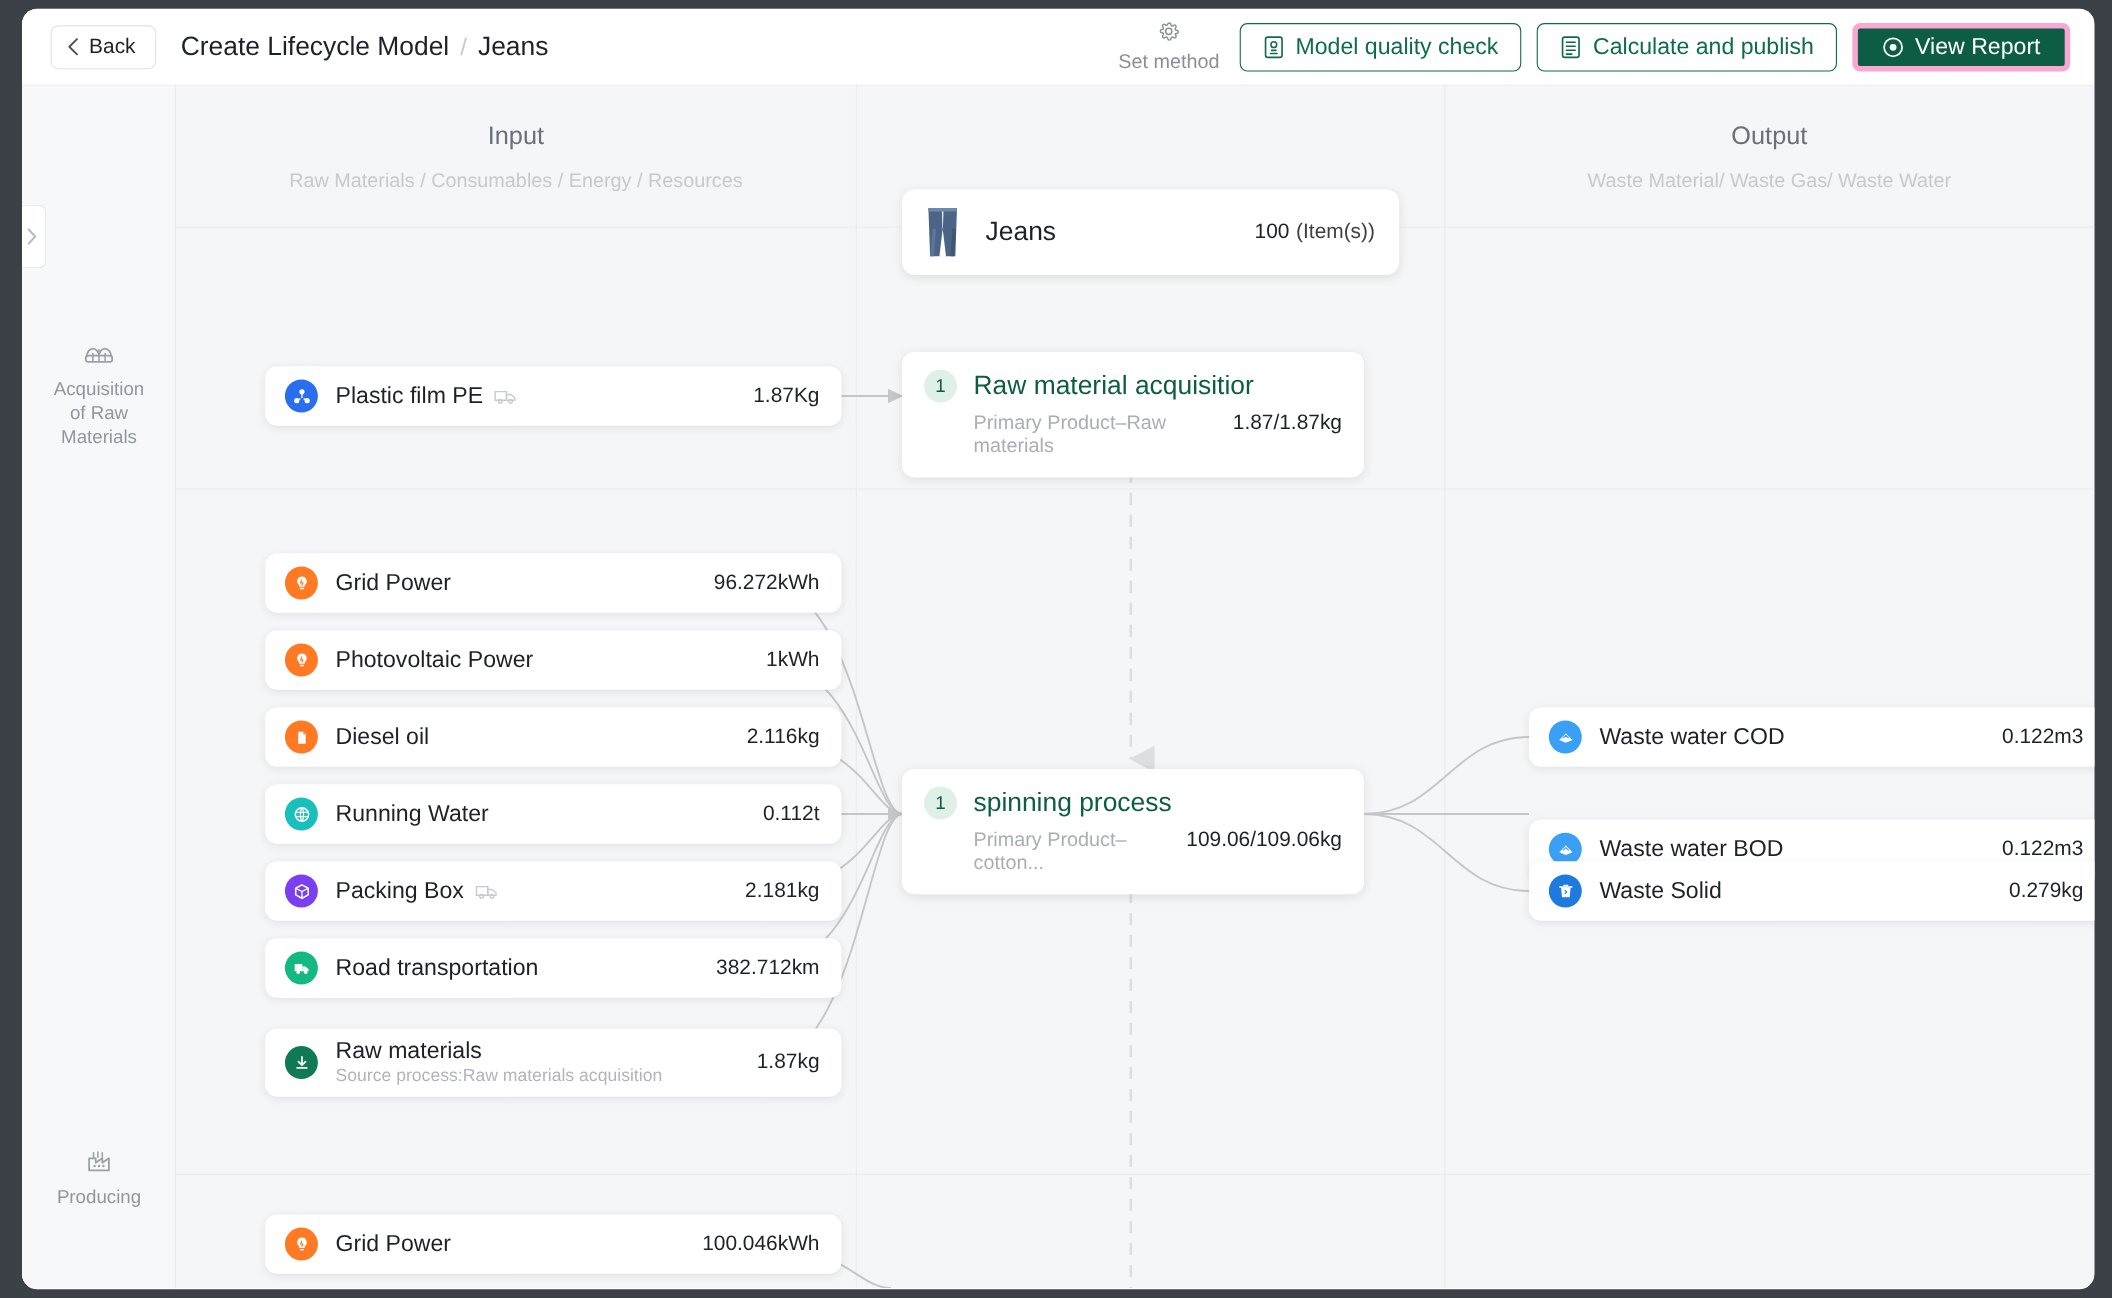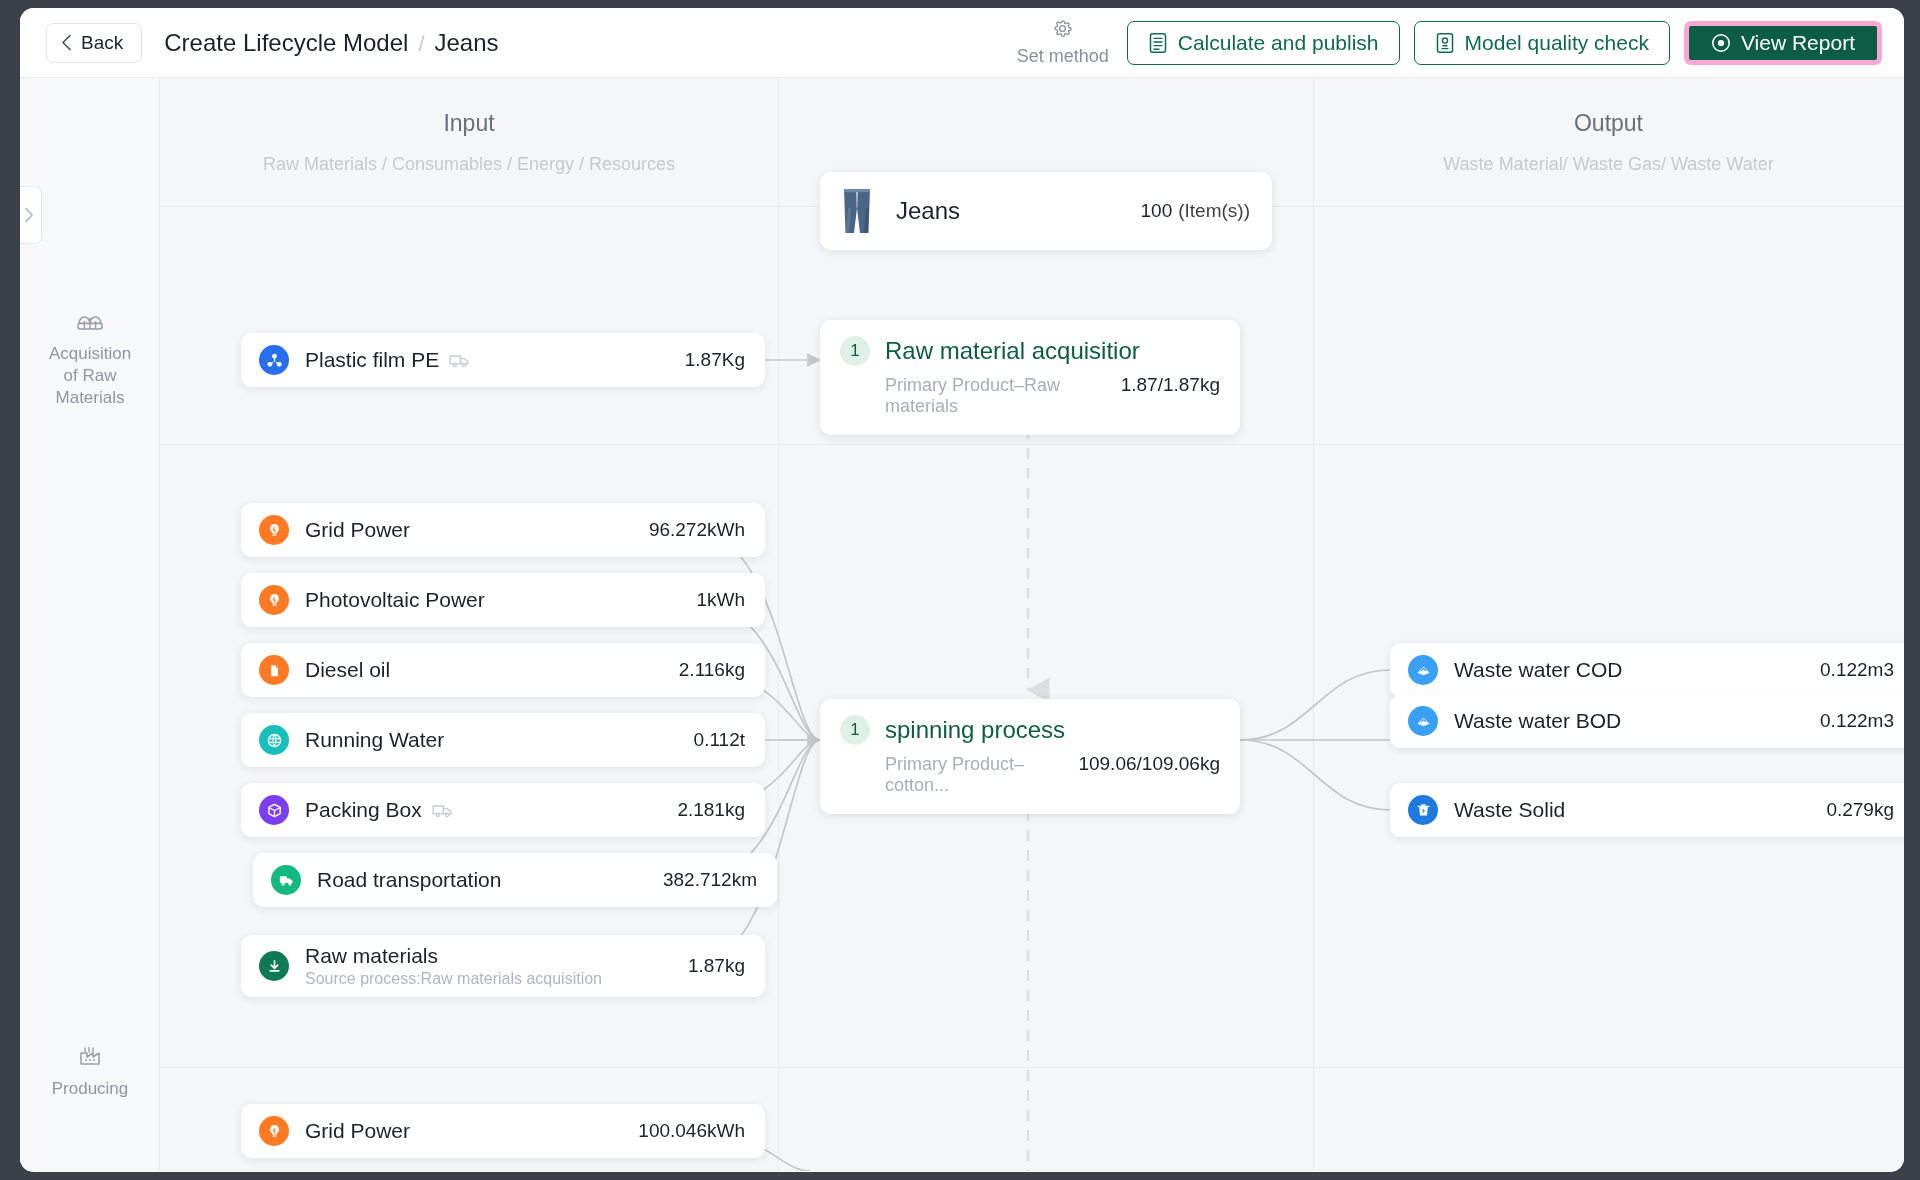--- a/index.html
+++ b/index.html
@@ -189,35 +189,35 @@
               <path d="M16.3 12.1a1.3 1.3 0 0 0 .26 1.43l.05.05a1.55 1.55 0 1 1-2.2 2.2l-.04-.05a1.3 1.3 0 0 0-1.43-.26 1.3 1.3 0 0 0-.79 1.19v.13a1.55 1.55 0 0 1-3.1 0v-.07a1.3 1.3 0 0 0-.85-1.19 1.3 1.3 0 0 0-1.43.26l-.05.05a1.55 1.55 0 1 1-2.2-2.2l.05-.05a1.3 1.3 0 0 0 .26-1.43 1.3 1.3 0 0 0-1.19-.79H3.5a1.55 1.55 0 0 1 0-3.1h.07a1.3 1.3 0 0 0 1.19-.85 1.3 1.3 0 0 0-.26-1.43l-.05-.05a1.55 1.55 0 1 1 2.2-2.2l.05.05a1.3 1.3 0 0 0 1.43.26h.06a1.3 1.3 0 0 0 .79-1.19V3.5a1.55 1.55 0 1 1 3.1 0v.07a1.3 1.3 0 0 0 .79 1.19 1.3 1.3 0 0 0 1.43-.26l.05-.05a1.55 1.55 0 1 1 2.2 2.2l-.05.05a1.3 1.3 0 0 0-.26 1.43v.06a1.3 1.3 0 0 0 1.19.79h.13a1.55 1.55 0 0 1 0 3.1h-.07a1.3 1.3 0 0 0-1.19.79Z" fill="none" stroke="#8a9099" stroke-width="1.4"></path>
             </svg>
         </span>
         <span>Set method</span>
       </div>
 
       <div class="btn-out">
         <span>
           <svg width="20" height="22" viewBox="0 0 20 22">
               <rect x="2.5" y="1.8" width="15" height="18.4" rx="2" fill="none" stroke="#0f6b4f" stroke-width="1.5"></rect>
-              <path d="M6 6.4h8M6 10h8M6 13.6h8M6 17.2h5" stroke="#0f6b4f" stroke-width="1.4" stroke-linecap="round"></path>
-            </svg>
-        </span>
-        <span>Calculate and publish</span>
-      </div>
-
-      <div class="btn-out">
-        <span>
-          <svg width="20" height="22" viewBox="0 0 20 22">
-              <rect x="2.5" y="1.8" width="15" height="18.4" rx="2" fill="none" stroke="#0f6b4f" stroke-width="1.5"></rect>
               <circle cx="10" cy="8.6" r="2.6" fill="none" stroke="#0f6b4f" stroke-width="1.4"></circle>
               <path d="M8 13.8h4M7 16.6h6" stroke="#0f6b4f" stroke-width="1.4" stroke-linecap="round"></path>
             </svg>
         </span>
         <span>Model quality check</span>
+      </div>
+
+      <div class="btn-out">
+        <span>
+          <svg width="20" height="22" viewBox="0 0 20 22">
+              <rect x="2.5" y="1.8" width="15" height="18.4" rx="2" fill="none" stroke="#0f6b4f" stroke-width="1.5"></rect>
+              <path d="M6 6.4h8M6 10h8M6 13.6h8M6 17.2h5" stroke="#0f6b4f" stroke-width="1.4" stroke-linecap="round"></path>
+            </svg>
+        </span>
+        <span>Calculate and publish</span>
       </div>
 
       <div class="btn-solid">
         <span>
           <svg width="20" height="20" viewBox="0 0 20 20">
               <circle cx="10" cy="10" r="8.2" fill="none" stroke="#fff" stroke-width="1.6"></circle>
               <circle cx="10" cy="10" r="3.1" fill="#fff"></circle>
             </svg>
         </span>
         <span>View Report</span>
@@ -444,21 +444,21 @@
                 <path d="M12 6h4l4 3.2v2.4h-8Z" fill="none" stroke="#c7cbd1" stroke-width="1.4"></path>
                 <circle cx="6" cy="12.6" r="1.8" fill="none" stroke="#c7cbd1" stroke-width="1.4"></circle>
                 <circle cx="16" cy="12.6" r="1.8" fill="none" stroke="#c7cbd1" stroke-width="1.4"></circle>
               </svg>
           </span>
         </div>
       </div>
       <div class="item-val">2.181kg</div>
     </div>
 
-    <div class="item h1" style="left:233px; top:775px">
+    <div class="item h1" style="left:221px; top:775px">
       <div class="badge" style="background:#12b981">
         <svg width="17" height="17" viewBox="0 0 18 18">
             <path d="M2 4.6h7.4v7H2Z" fill="#fff"></path>
             <path d="M9.4 7h3l3 2.6v2H9.4Z" fill="#fff"></path>
             <circle cx="5.4" cy="12.6" r="1.7" fill="#fff"></circle>
             <circle cx="12.6" cy="12.6" r="1.7" fill="#fff"></circle>
           </svg>
       </div>
       <div class="item-body">
         <span class="item-name">Road transportation</span>
@@ -486,21 +486,21 @@
             <path d="M2.6 11.4 9 5l6.4 6.4-6.4 2.6Z" fill="#fff"></path>
             <path d="M6.3 9.6 9 6.9l2.7 2.7" fill="none" stroke="#3aa0f5" stroke-width="1.2" stroke-linejoin="round"></path>
           </svg>
       </div>
       <div class="item-body">
         <span class="item-name">Waste water COD</span>
       </div>
       <div class="item-val">0.122m3</div>
     </div>
 
-    <div class="item h1" style="left:1370px; top:616px">
+    <div class="item h1" style="left:1370px; top:667px">
       <div class="badge" style="background:#3aa0f5">
         <svg width="17" height="17" viewBox="0 0 18 18">
             <path d="M2.6 11.4 9 5l6.4 6.4-6.4 2.6Z" fill="#fff"></path>
             <path d="M6.3 9.6 9 6.9l2.7 2.7" fill="none" stroke="#3aa0f5" stroke-width="1.2" stroke-linejoin="round"></path>
           </svg>
       </div>
       <div class="item-body">
         <span class="item-name">Waste water BOD</span>
       </div>
       <div class="item-val">0.122m3</div>

